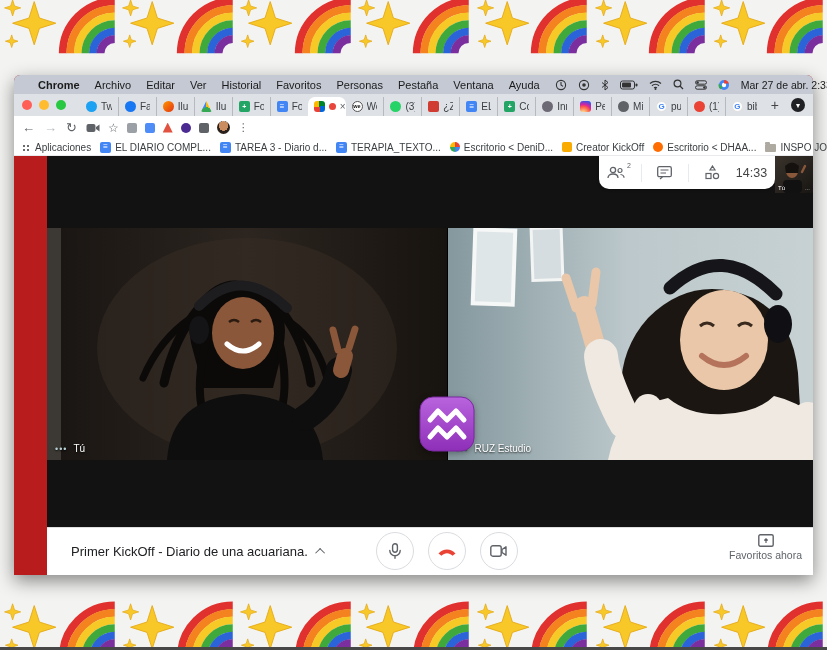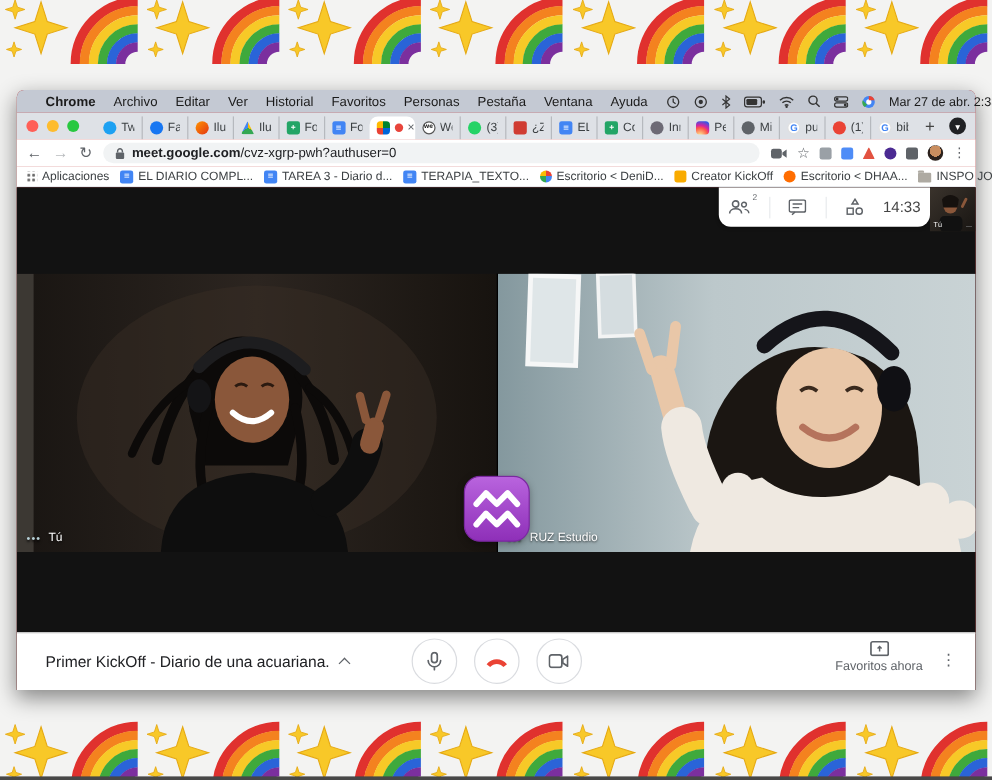--- a/index.html
+++ b/index.html
@@ -107,21 +107,21 @@
   .bm { display:flex; align-items:center; gap:4px; white-space:nowrap; }
   .fav-apps-grid { width:9px; height:9px; border-radius:0;
     background-image:radial-gradient(#6a6a6a 1.1px,transparent 1.2px); background-size:4px 4px; background-position:0 1px; }
   .fav-pinwheel { background:conic-gradient(#ea4335 0 25%,#4285f4 0 50%,#34a853 0 75%,#fbbc04 0); border-radius:50%; width:10px; height:10px; }
   .fav-creator { background:#f9ab00; border-radius:2px; width:10px; height:10px; }
   .fav-dhaa { background:#ff6d00; border-radius:50%; width:10px; height:10px; }
   .fav-folder { width:11px; height:8px; background:#aeaaa2; border-radius:1px; position:relative; margin-top:2px; flex:none; }
   .fav-folder::before { content:""; position:absolute; top:-2px; left:0; width:5px; height:2px; background:#aeaaa2; border-radius:1px 1px 0 0; }
 
   
-  .meet { position:relative; height:419px; background:#121212; overflow:hidden; }
+  .meet { position:relative; height:419px; background:#121212; overflow:hidden;margin-left:33px; }
   .meet-toolbar {
     position:absolute; top:0; right:38px; height:33px; width:176px; background:#fff;
     border-radius:0 0 10px 10px; display:flex; align-items:center; justify-content:space-around; z-index:3;
     box-shadow:0 1px 3px rgba(0,0,0,.3);
   }
   .mt-ic { position:relative; display:flex; align-items:center; }
   .mt-badge { position:absolute; top:-4px; right:-6px; font-size:7px; color:#5f6368; }
   .mt-sep { width:1px; height:18px; background:#e8eaed; }
   .mt-time { font-size:12.5px; color:#444; }
   .selfview { position:absolute; top:0; right:0; width:38px; height:37px; z-index:3; overflow:hidden; }
@@ -374,27 +374,20 @@
         </div>
       </div>
     <div class="newtab-btn">+</div>
     <div class="tabsearch">▾</div>
   </div>
 
   <div class="urlrow">
     <span class="nav-ic">←</span>
     <span class="nav-ic dim">→</span>
     <span class="nav-ic">↻</span>
-    <div class="omnibox">
-      <svg width="8" height="10" viewBox="0 0 8 10">
-          <rect x="0.5" y="4" width="7" height="5.4" rx="1" fill="#5f6368"></rect>
-          <path d="M2 4V3a2 2 0 0 1 4 0v1" fill="none" stroke="#5f6368" stroke-width="1.2"></path>
-        </svg>
-      <span class="omni-url"><b>meet.google.com</b><span>/cvz-xgrp-pwh?authuser=0</span></span>
-    </div>
     <div class="urlrow-right">
       <svg width="14" height="10" viewBox="0 0 14 10">
           <rect x="0.5" y="1" width="9" height="8" rx="2" fill="#5f6368"></rect>
           <path d="M10 4l3.5-2.5v7L10 6z" fill="#5f6368"></path>
         </svg>
       <span class="nav-ic" style="font-size:12px">☆</span>
       <span class="ext ext-shot"></span>
       <span class="ext ext-blue"></span>
       <span class="ext ext-red"></span>
       <span class="ext ext-purple"></span>

